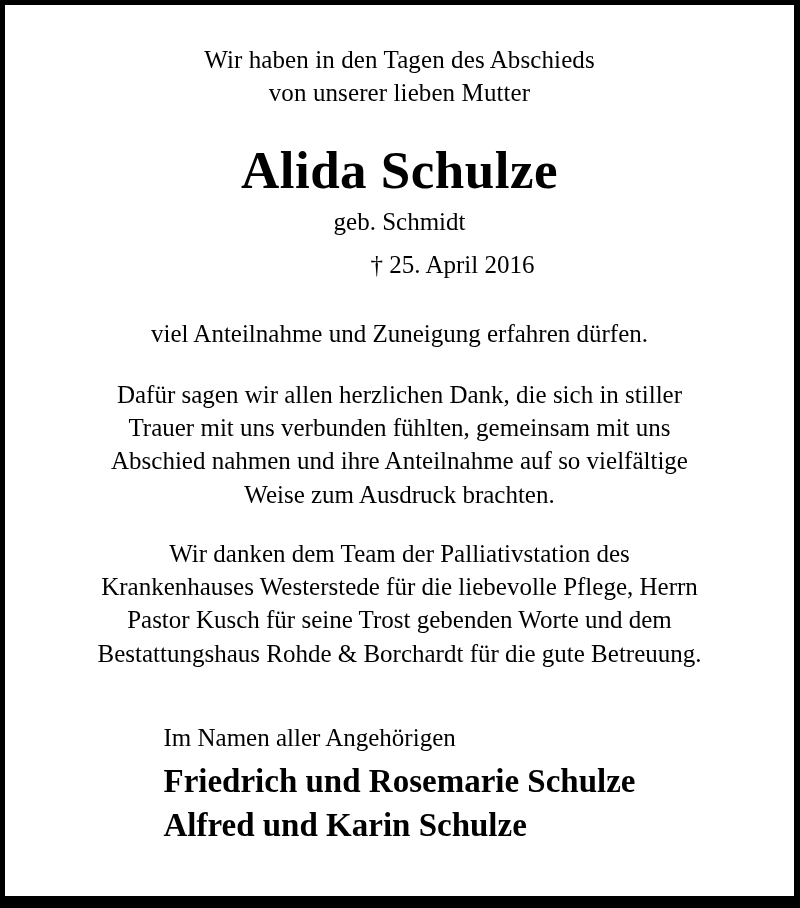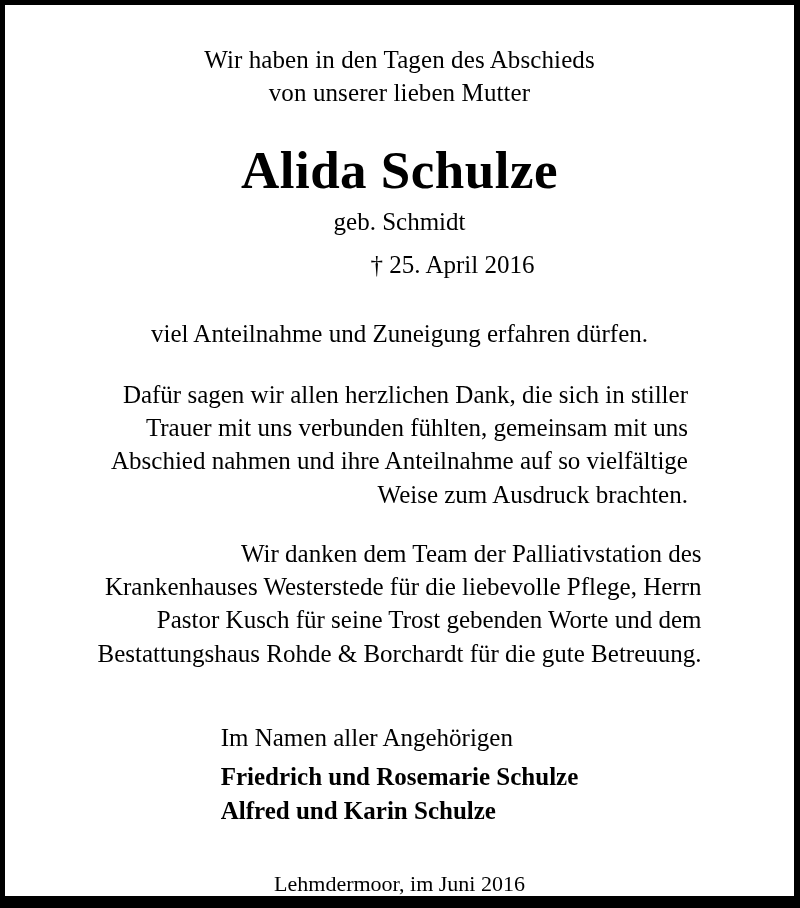--- a/index.html
+++ b/index.html
@@ -84,42 +84,42 @@
   }
   .dates-gap {
     display: inline-block;
     width: 106px;
   }
   .sym {
     font-family: "Liberation Serif", "DejaVu Serif", serif;
   }
 
   .para {
-    text-align: right;
+    text-align: center;
     font-size: 25px;
     line-height: 1.33;
     margin-top: 28px;
     max-width: 742px;
   }
   .para-lead { margin-top: 38px; }
   .para-thanks { }
   .para-care { margin-top: 26px; }
 
   .closing {
     margin-top: 52px;
     text-align: left;
   }
 
   .closing-intro {
     font-size: 25px;
     line-height: 1.3;
   }
 
   .survivor {
-    font-size: 25px;
+    font-size: 33px;
     font-weight: bold;
     line-height: 1.33;
     margin-top: 6px;
   }
   .survivor + .survivor { margin-top: 0; }
 
   .place-date {
     margin-top: 44px;
     font-size: 22px;
     text-align: center;

